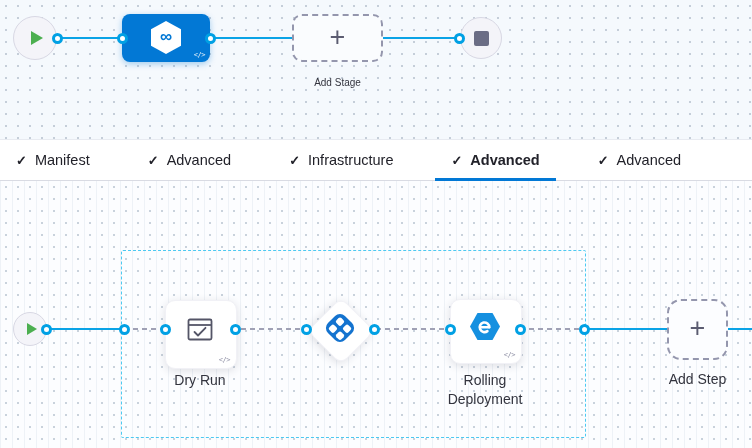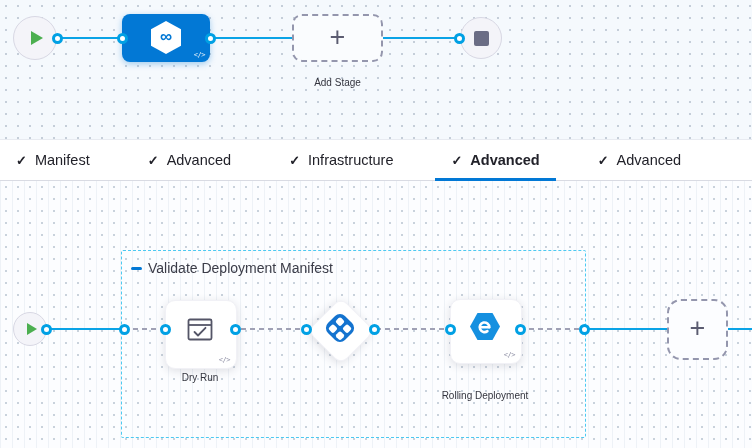--- a/index.html
+++ b/index.html
@@ -52,21 +52,21 @@
     letter-spacing:-0.5px;z-index:4;}
   .code-icon.on-blue{right:5px;bottom:3px;color:rgba(255,255,255,.9);}
   .code-icon.on-card{right:6px;bottom:4px;color:#8e8fa4;}
 
   .add-node{position:absolute;box-sizing:border-box;border:2px dashed #9496ad;
     background:#fafcfe;display:flex;align-items:center;justify-content:center;z-index:3;}
   .add-node .plus{font-size:27px;font-weight:300;color:#5b5c71;line-height:1;margin-top:-2px;}
   .add-stage{left:292px;top:14px;width:91px;height:48px;border-radius:10px;}
   .add-step{left:667px;top:299px;width:61px;height:61px;border-radius:14px;background:#fcfdff;}
 
-  .node-label{position:absolute;text-align:center;font-size:10px;color:#33343e;
+  .node-label{position:absolute;text-align:center;font-size:14px;color:#33343e;
     line-height:1.35;z-index:5;}
   .stage-label{left:122px;width:88px;top:76px;font-size:15px;color:#22222a;}
   .add-stage-label{left:284px;width:107px;top:76px;font-size:10px;color:#33343e;}
 
   
   .step-group{position:absolute;left:121px;top:250px;width:465px;height:188px;
     box-sizing:border-box;border:1.5px dashed #4cc9f1;border-radius:2px;z-index:1;}
   .group-label{position:absolute;left:131px;top:260px;display:flex;align-items:center;gap:6px;
     z-index:5;}
   .group-label .dash{width:11px;height:3px;background:#0278d5;border-radius:2px;}
@@ -142,24 +142,20 @@
     </div>
     <div class="tab">
       <span class="chk">✓</span>
       <span>Advanced</span>
     </div>
   </div>
 
   <div class="canvas lower"></div>
 
   <div class="step-group"></div>
-  <div class="group-label">
-    <div class="dash"></div>
-    <div class="txt">Validate Deployment Manifest</div>
-  </div>
 
   <div class="line" style="left:30px;top:328px;width:94px"></div>
   <div class="line dashed" style="left:124px;top:328px;width:460px"></div>
   <div class="line" style="left:584px;top:328px;width:168px"></div>
 
   <div class="start-node" style="left:13px;top:312px;width:34px;height:34px">
     <div class="play small"></div>
   </div>
 
   <div class="port" style="left:40.5px;top:323.5px"></div>
@@ -192,19 +188,20 @@
 
   <div class="step-card card-rolling">
     <div class="code-icon on-card">&lt;/&gt;</div>
   </div>
   <div class="rolling-icon">
     <svg width="18" height="18" viewBox="0 0 18 18">
       <path d="M4.5 9.2 H13" stroke="#fff" stroke-width="2.6" fill="none" stroke-linecap="round"></path>
       <path d="M13.3 9.2 a4.8 4.8 0 1 0 -1.9 3.9" stroke="#fff" stroke-width="2.6" fill="none" stroke-linecap="round"></path>
     </svg>
   </div>
-  <div class="node-label" style="left:438px;width:94px;top:389px">Rolling Deployment</div>
+  <div class="node-label" style="left:438px;width:94px;top:371px">Rolling Deployment</div>
 
   <div class="add-node add-step">
     <span class="plus">+</span>
   </div>
+  <div class="node-label" style="left:651px;width:93px;top:370px">Add Step</div>
 
 </div>
 
 </body></html>

